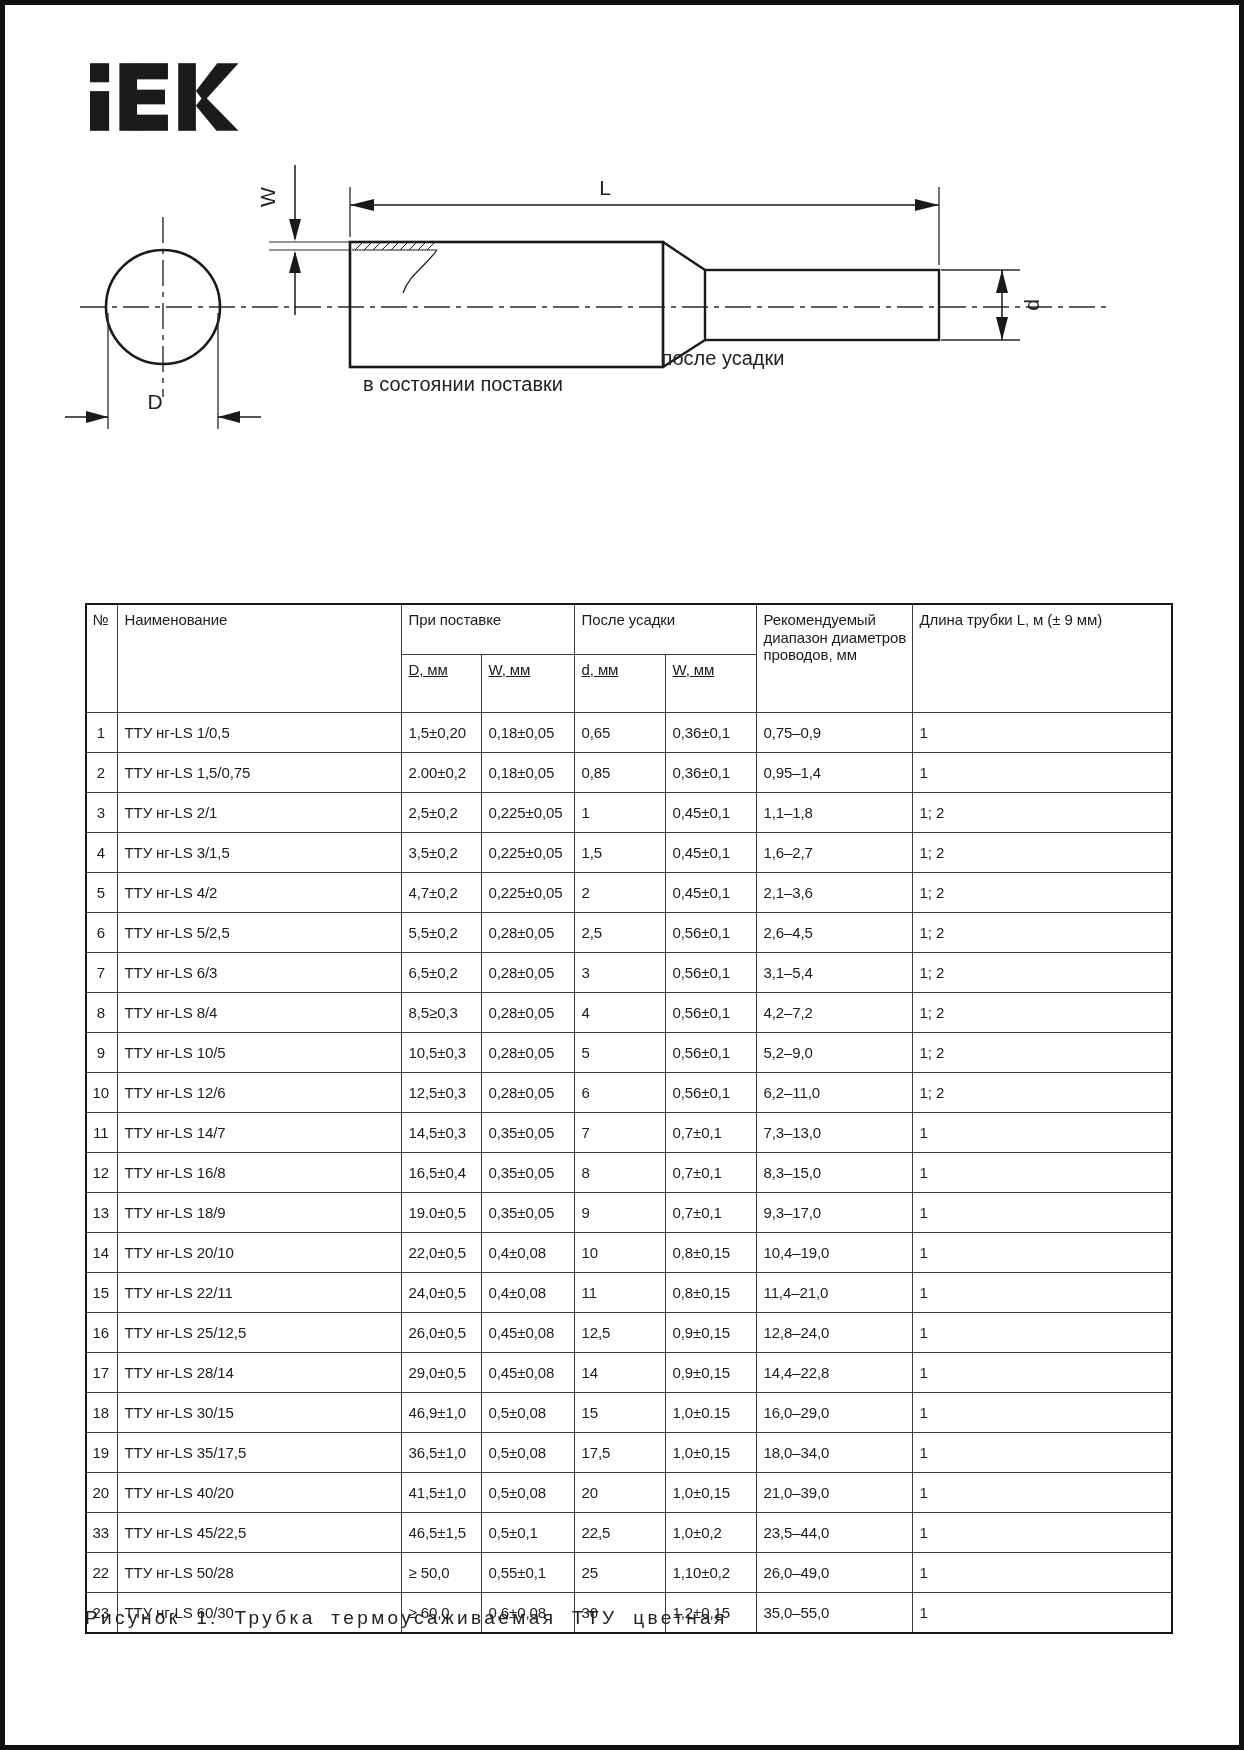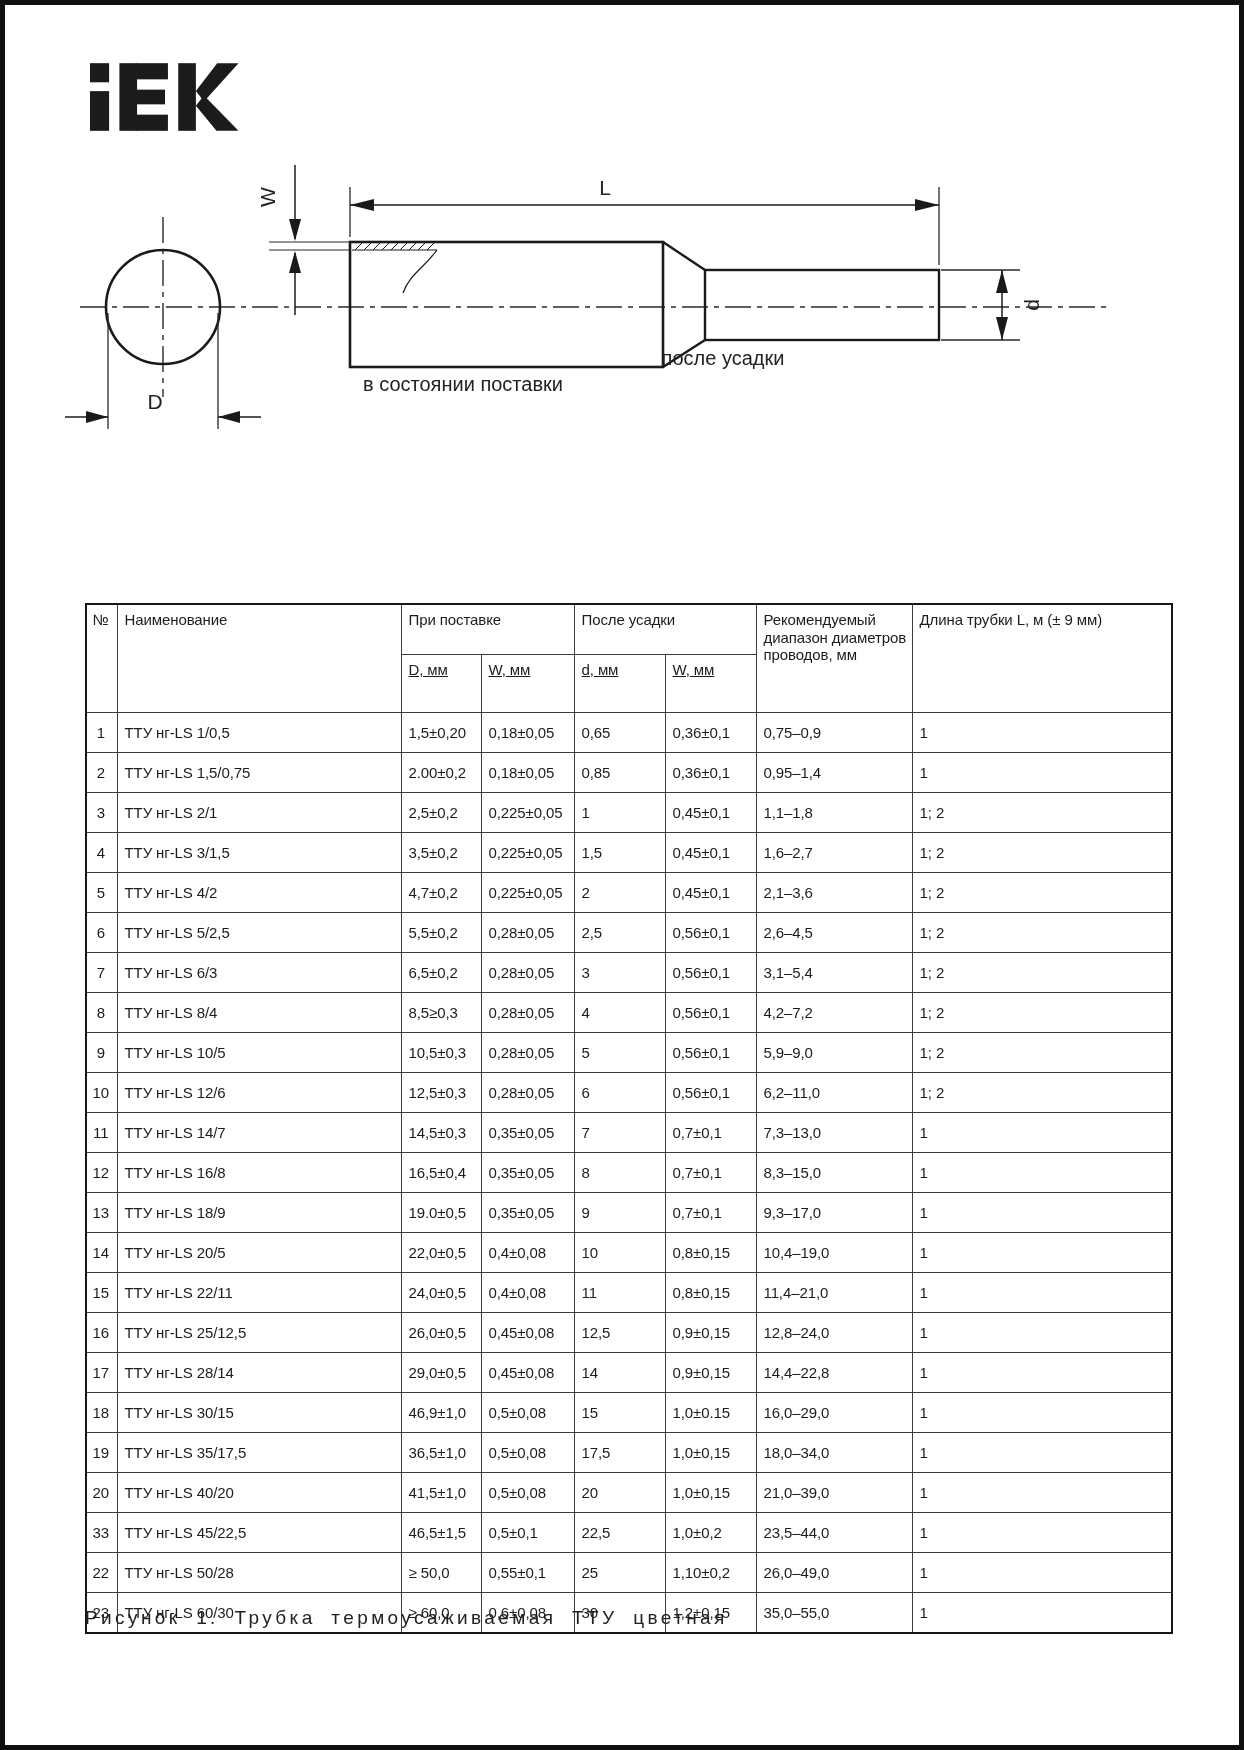--- a/index.html
+++ b/index.html
@@ -221,21 +221,21 @@
           <td>4,2–7,2</td>
           <td>1; 2</td>
         </tr>
         <tr>
           <td class="c-num">9</td>
           <td>ТТУ нг-LS 10/5</td>
           <td>10,5±0,3</td>
           <td>0,28±0,05</td>
           <td>5</td>
           <td>0,56±0,1</td>
-          <td>5,9–9,0</td>
+          <td>5,2–9,0</td>
           <td>1; 2</td>
         </tr>
         <tr>
           <td class="c-num">10</td>
           <td>ТТУ нг-LS 12/6</td>
           <td>12,5±0,3</td>
           <td>0,28±0,05</td>
           <td>6</td>
           <td>0,56±0,1</td>
           <td>6,2–11,0</td>
@@ -266,21 +266,21 @@
           <td>ТТУ нг-LS 18/9</td>
           <td>19.0±0,5</td>
           <td>0,35±0,05</td>
           <td>9</td>
           <td>0,7±0,1</td>
           <td>9,3–17,0</td>
           <td>1</td>
         </tr>
         <tr>
           <td class="c-num">14</td>
-          <td>ТТУ нг-LS 20/5</td>
+          <td>ТТУ нг-LS 20/10</td>
           <td>22,0±0,5</td>
           <td>0,4±0,08</td>
           <td>10</td>
           <td>0,8±0,15</td>
           <td>10,4–19,0</td>
           <td>1</td>
         </tr>
         <tr>
           <td class="c-num">15</td>
           <td>ТТУ нг-LS 22/11</td>

